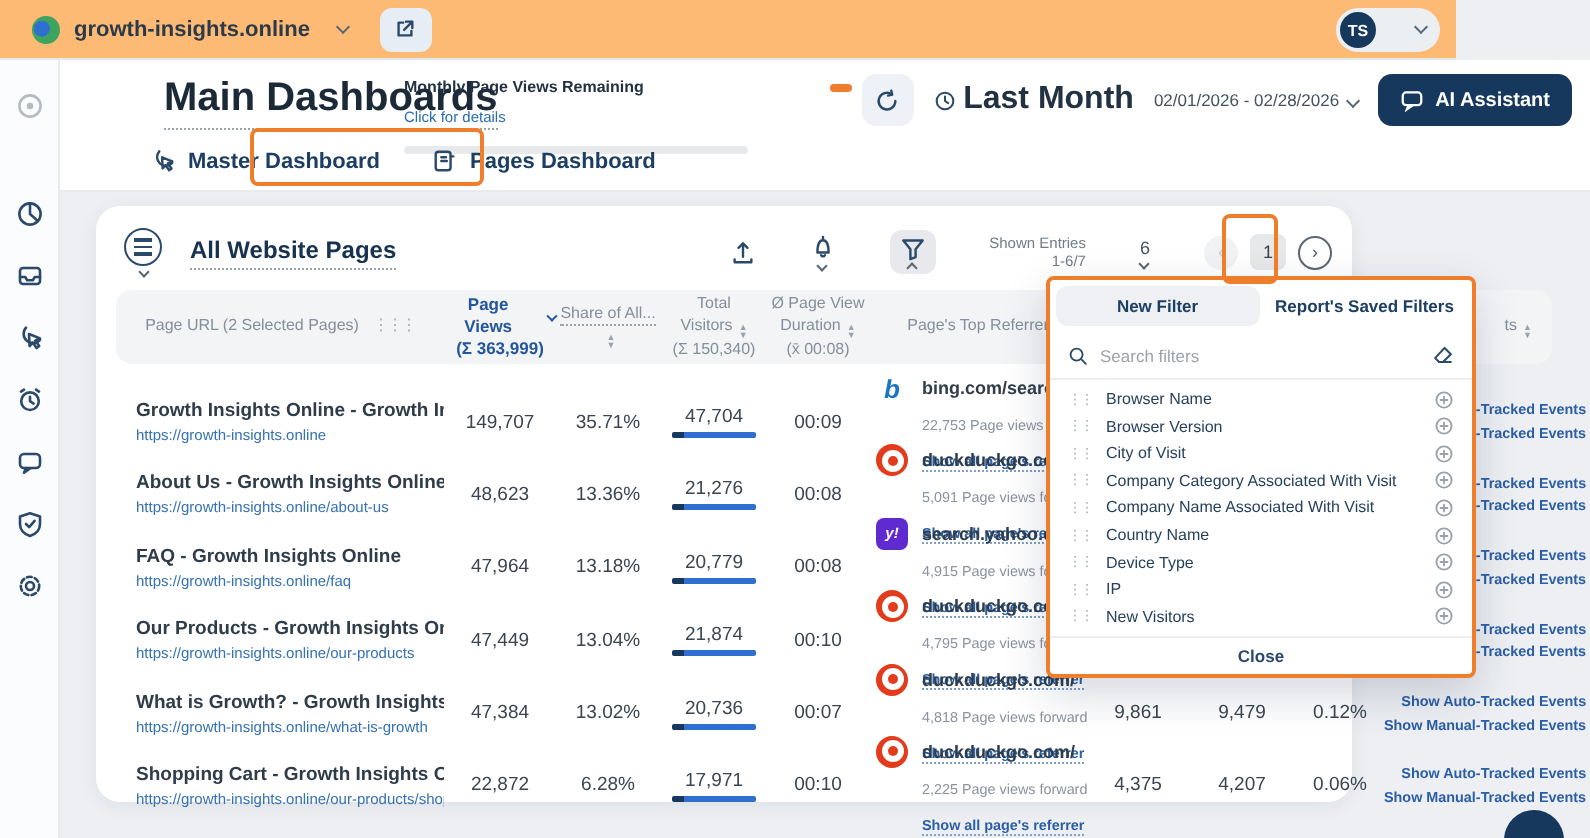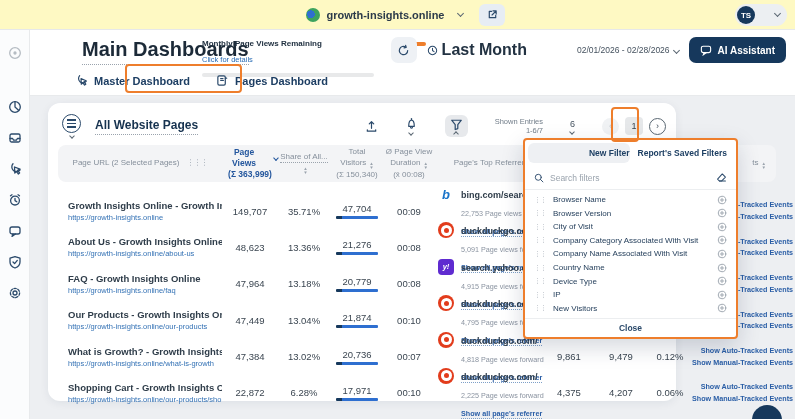--- a/index.html
+++ b/index.html
@@ -1,21 +1,21 @@
 <!DOCTYPE html>
 <html><head>
 <meta charset="utf-8">
 <style>
   * { margin:0; padding:0; box-sizing:border-box; }
   html,body { width:795px; height:419px; overflow:hidden; }
   body { font-family:"Liberation Sans", sans-serif; background:#edeff2; position:relative; color:#39434d; }
 
   
-  .topbar { position:absolute; left:0; top:0; width:795px; height:30px; background:#fef9c3;
-            border-bottom:1px solid #e6e8ea; display:flex; align-items:center; z-index:5;justify-content:center; }
+  .topbar { position:absolute; left:0; top:0; width:728px; height:30px; background:#fdba74;
+            border-bottom:1px solid #e6e8ea; display:flex; align-items:center; z-index:5; }
   .favicon { width:14px; height:14px; border-radius:50%; margin-left:16px;
              background:radial-gradient(circle at 35% 45%, #2f6fd0 0 4px, #3da35e 4px); }
   .domain { margin-left:7px; font-size:11px; font-weight:bold; color:#2b3a4a; }
   .chev { display:inline-block; width:5px; height:5px; border-right:1.4px solid #5a6772;
           border-bottom:1.4px solid #5a6772; transform:rotate(45deg); }
   .chev.up { transform:rotate(-135deg); }
   .topbar .chev { margin-left:14px; margin-top:-3px; }
   .extbtn { width:26px; height:22px; margin-left:16px; background:#e7edf4; border-radius:6px;
             display:flex; align-items:center; justify-content:center; }
   .avatar-pill { position:absolute; right:8px; top:4px; height:22px; background:#eceff2;
@@ -36,21 +36,21 @@
                 border-bottom:1.5px dotted #9aa3ad; padding-bottom:3px; }
   .quota { position:absolute; left:172px; top:9px; width:172px; }
   .quota-label { font-size:8px; font-weight:bold; color:#223242; }
   .quota-link { font-size:7.5px; color:#2a6db5; margin-top:1px; display:inline-block; }
   .quota-chip { position:absolute; right:-52px; top:3px; width:11px; height:4px; border-radius:2px; background:#ee7e2c; }
   .quota-track { margin-top:7px; width:172px; height:4px; border-radius:2px; background:#e8e9ea; }
   .hdr-right { position:absolute; right:9px; top:7px; display:flex; align-items:center; gap:10px; }
   .refresh-btn { width:26px; height:26px; border-radius:7px; background:#eef1f5; display:flex;
                  align-items:center; justify-content:center; color:#2b4a6b; font-size:13px; }
   .period { display:flex; align-items:center; gap:4px; font-size:16px; font-weight:bold; color:#223242; }
-  .daterange { font-size:8.5px; color:#44515e; display:flex; align-items:center; gap:4px;margin-left:40px; }
+  .daterange { font-size:8.5px; color:#44515e; display:flex; align-items:center; gap:4px; }
   .ai-btn { height:26px; background:#16385c; color:#fff; border-radius:7px; font-size:10px; font-weight:bold;
             display:flex; align-items:center; gap:6px; padding:0 11px; }
   .tabs { position:absolute; left:45px; top:44px; display:flex; align-items:center; gap:26px; }
   .tab { display:flex; align-items:center; gap:6px; font-size:11px; font-weight:bold; color:#1d3e63; }
 
   
   .card { position:absolute; left:48px; top:103px; width:628px; height:298px; background:#fff;
           border-radius:12px; box-shadow:0 2px 10px rgba(20,40,70,.07); z-index:2; }
   .card-head { position:absolute; left:14px; right:10px; top:8px; height:30px; display:flex; align-items:center; }
   .tbl-ic { width:19px; height:19px; border-radius:50%; border:1.4px solid #2b4a6b; display:flex;
@@ -111,21 +111,21 @@
               text-decoration:none; line-height:1.6; }
   .th-partial { text-align:right; padding-right:10px; color:#858f9b; }
 
   
   .popup { position:absolute; left:523px; top:138px; width:215px; height:201px; background:#fff;
            border:2.5px solid #ee7e2c; border-radius:4px; z-index:20;
            box-shadow:0 8px 22px rgba(20,40,70,.18); display:flex; flex-direction:column; }
   .popup-tabs { display:flex; align-items:center; height:26px; padding:3px; gap:2px; }
   .ptab { flex:1; text-align:center; font-size:8.5px; font-weight:bold; color:#1d3f63; line-height:20px;
           border-radius:6px; }
-  .ptab.active { background:#eef0f3;text-align:right; }
+  .ptab.active { background:#eef0f3; }
   .popup-search { display:flex; align-items:center; height:24px; border-bottom:1px solid #eceef0; padding:0 9px; gap:6px; }
   .popup-search input { border:0; outline:0; flex:1; font-size:8.5px; font-family:"Liberation Sans",sans-serif;
                         color:#44515e; background:transparent; }
   .popup-search input::placeholder { color:#9aa3ad; }
   .filter-list { flex:1; display:flex; flex-direction:column; justify-content:space-evenly; padding:1px 9px; }
   .f-item { display:flex; align-items:center; gap:7px; font-size:8px; color:#27415d; }
   .f-item .drag { font-size:7px; }
   .f-item .plus { margin-left:auto; }
   .popup-close { height:19px; border-top:1px solid #eceef0; text-align:center; font-size:8.5px; font-weight:bold;
                  color:#2b4a6b; line-height:18px; }

